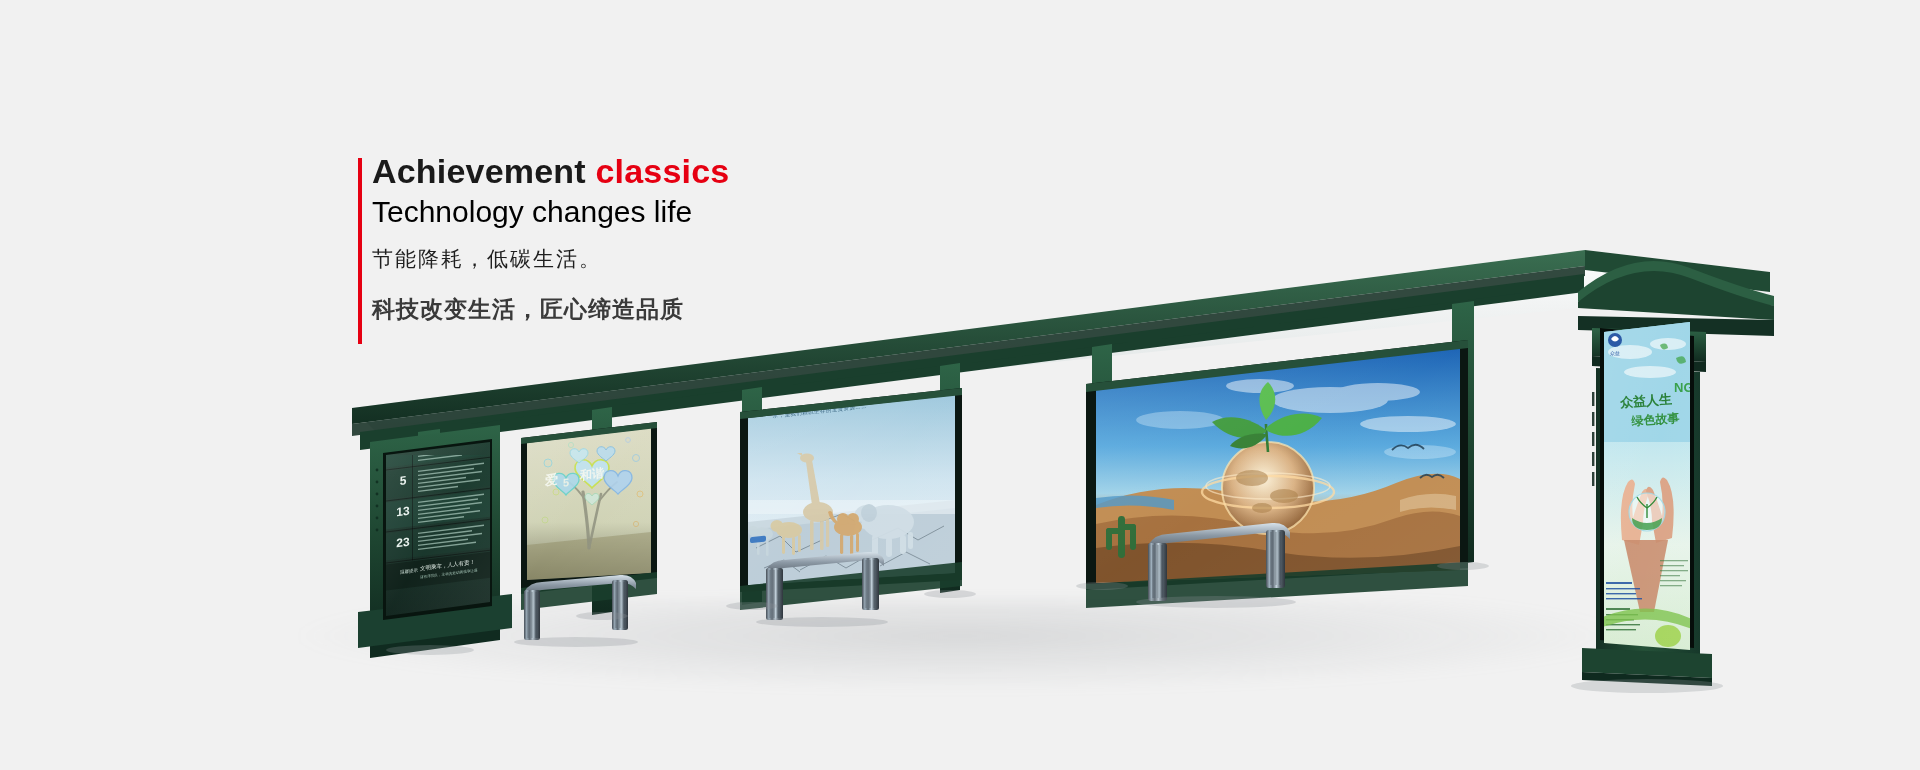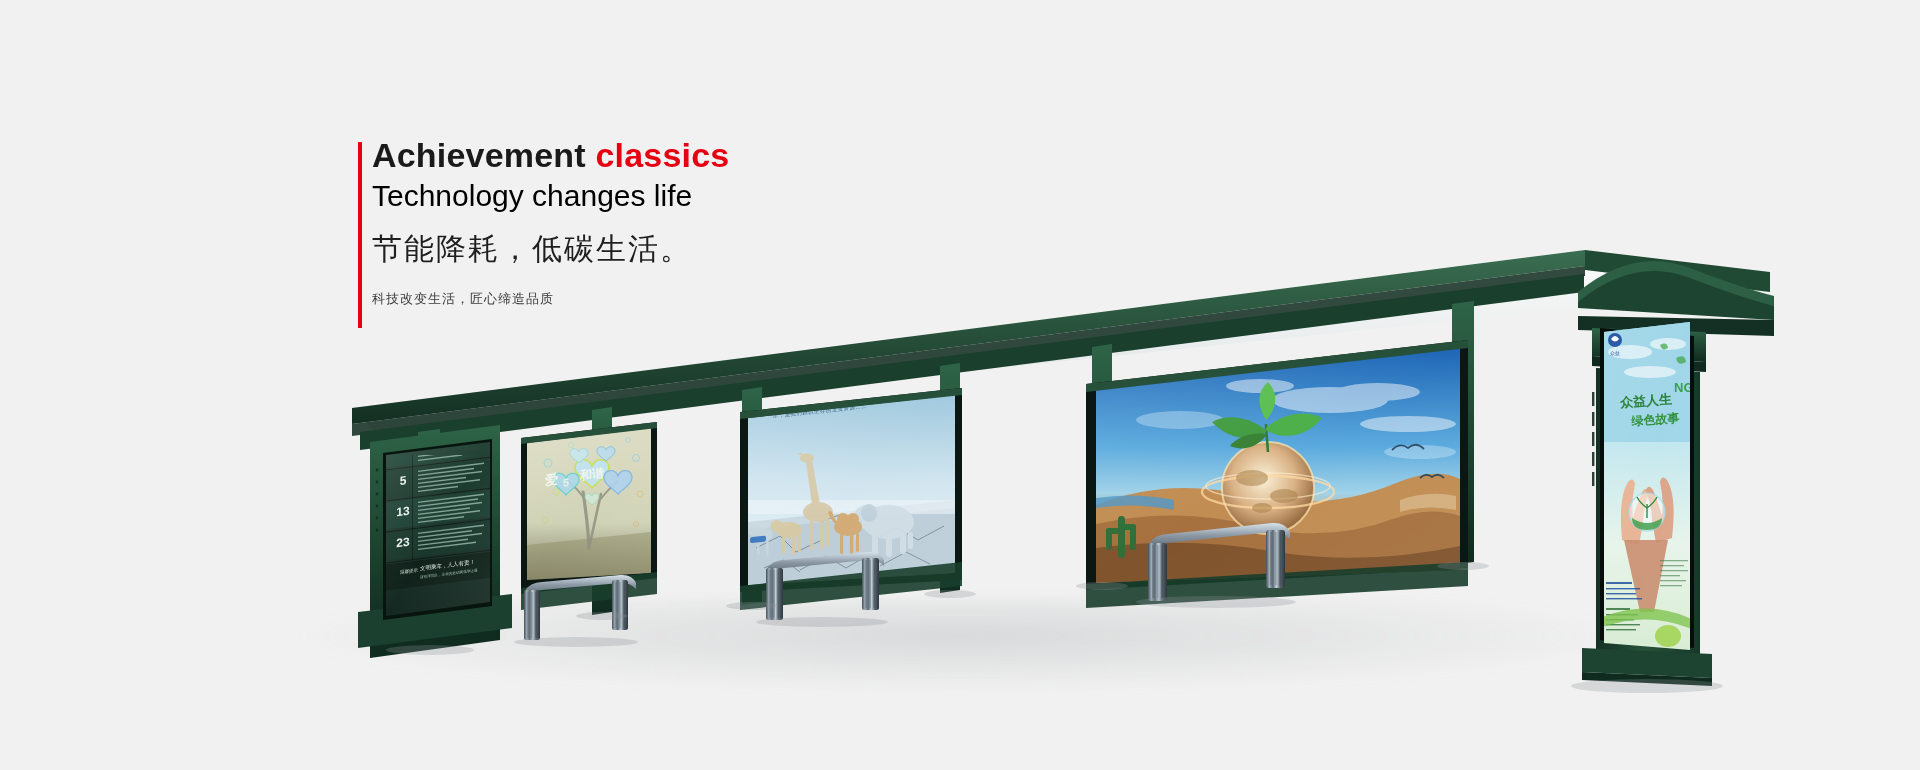--- a/index.html
+++ b/index.html
@@ -5,27 +5,27 @@
   html,body{margin:0;padding:0;}
   body{
     width:1920px;height:770px;overflow:hidden;
     background:#f1f1f1;
     font-family:"Liberation Sans","DejaVu Sans",sans-serif;
     position:relative;
   }
   .stage{position:absolute;inset:0;background:#f1f1f1;}
 
   
-  .headline{position:absolute;left:372px;top:136px;width:560px;}
+  .headline{position:absolute;left:372px;top:152px;width:560px;}
   .redbar{position:absolute;left:-14px;top:6px;width:4px;height:186px;background:#e60012;}
   .h1{font-size:34px;font-weight:bold;letter-spacing:.2px;line-height:1.12;color:#1a1a1a;white-space:nowrap;}
   .h1 .red{color:#e60012;}
   .h2{font-size:30px;font-weight:400;line-height:1.2;color:#000000;margin-top:4px;white-space:nowrap;}
-  .h3{font-size:30px;font-weight:400;line-height:1.25;color:#1f1f1f;margin-top:16px;letter-spacing:2px;white-space:nowrap;}
-  .h4{font-size:13px;font-weight:400;color:#3a3a3a;margin-top:22px;letter-spacing:1px;white-space:nowrap;}
+  .h3{font-size:21px;font-weight:400;line-height:1.25;color:#1f1f1f;margin-top:16px;letter-spacing:2px;white-space:nowrap;}
+  .h4{font-size:23px;font-weight:700;color:#3a3a3a;margin-top:22px;letter-spacing:1px;white-space:nowrap;}
 
   
   .shelter{position:absolute;left:0;top:0;width:1920px;height:770px;}
   .shelter svg{position:absolute;left:0;top:0;}
 
   
   .ground{
     position:absolute;left:300px;top:600px;width:1320px;height:90px;
     background:radial-gradient(ellipse at 50% 40%, rgba(120,125,130,.20) 0%, rgba(150,155,160,.10) 45%, rgba(241,241,241,0) 72%);
     filter:blur(6px);

